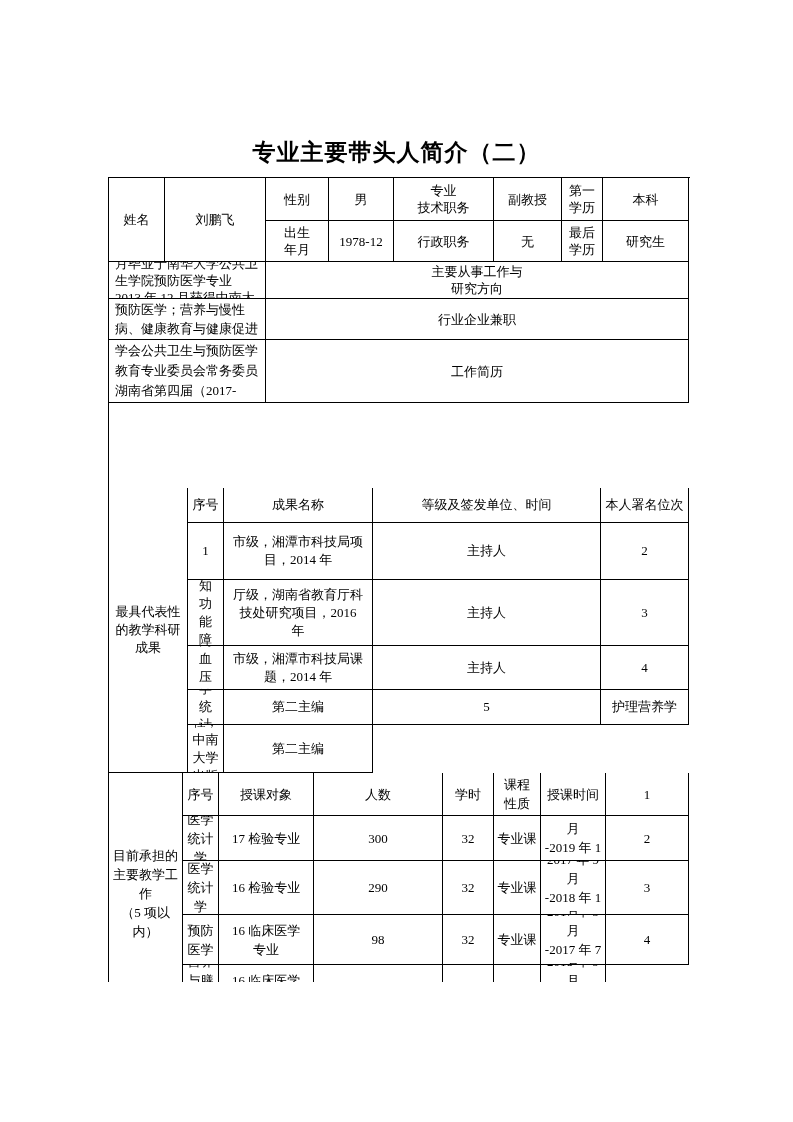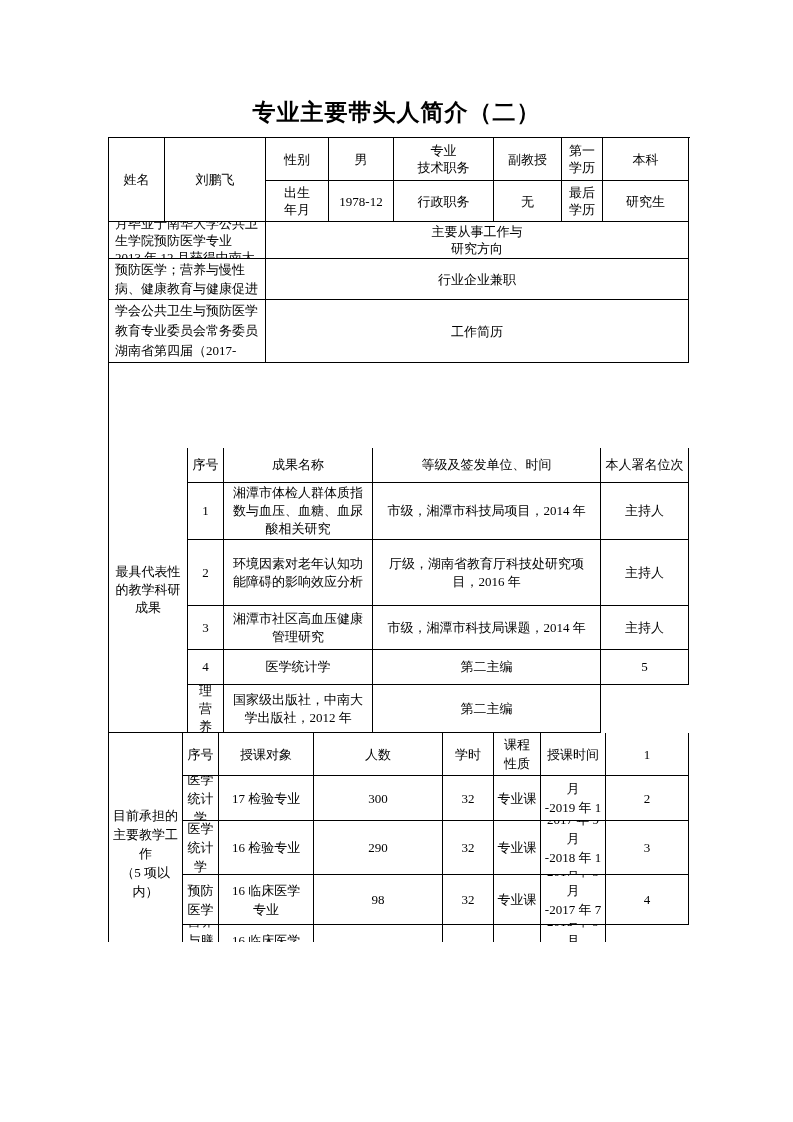--- a/index.html
+++ b/index.html
@@ -1,18 +1,18 @@
 <!DOCTYPE html>
 <html><head>
 <meta charset="utf-8">
 <style>
   html,body{margin:0;padding:0;background:#ffffff;}
   .page{
     position:relative;width:793px;height:942px;background:#ffffff;
-    color:#000;font-family:"Liberation Serif", serif;overflow:hidden;
+    color:#000;font-family:"Liberation Serif", serif;overflow:hidden;margin-top:40px;
   }
   .doc-title{
     position:absolute;top:97px;left:0;width:100%;text-align:center;
     font-family:"Liberation Sans", sans-serif;font-weight:700;
     font-size:23px;letter-spacing:1px;
   }
   .tbl{
     position:absolute;left:108px;top:137px;width:581px;
     border-top:1px solid #000;border-left:1px solid #000;
   }
@@ -91,21 +91,20 @@
     <div class="grid g-ach">
       <div class="c ml rs6">最具代表性
 的教学科研
 成果</div>
       <div class="c">序号</div>
       <div class="c">成果名称</div>
       <div class="c">等级及签发单位、时间</div>
       <div class="c">本人署名位次</div>
 
       <div class="c">1</div>
-      <div class="c ach-name">湘潭市体检人群体质指数与血压、血糖、血尿酸相关研究</div>
       <div class="c ach-grade">市级，湘潭市科技局项目，2014 年</div>
       <div class="c">主持人</div>
 
       <div class="c">2</div>
       <div class="c ach-name">环境因素对老年认知功能障碍的影响效应分析</div>
       <div class="c ach-grade">厅级，湖南省教育厅科技处研究项目，2016 年</div>
       <div class="c">主持人</div>
 
       <div class="c">3</div>
       <div class="c ach-name">湘潭市社区高血压健康管理研究</div>

